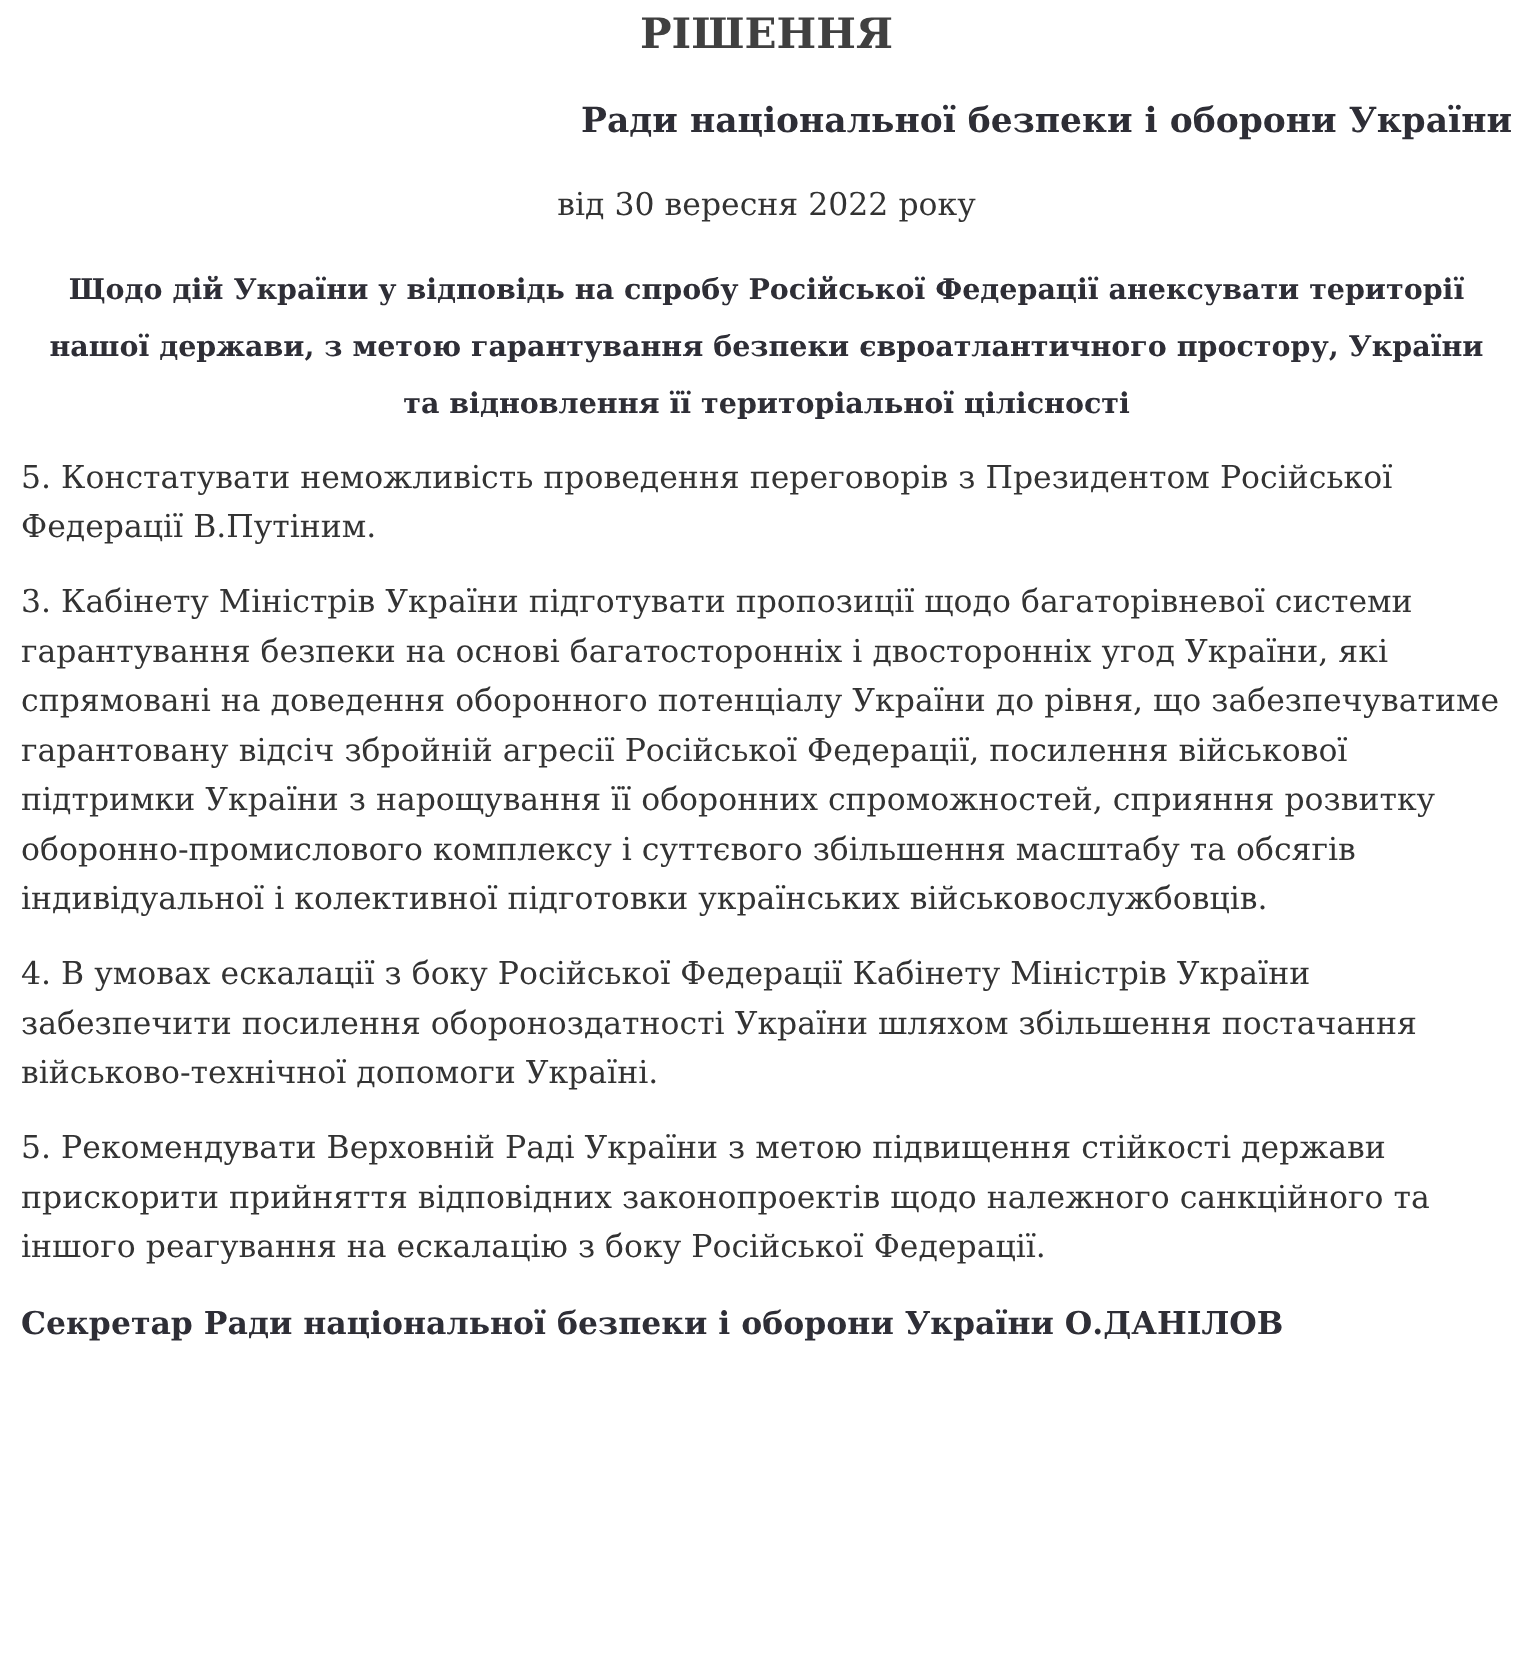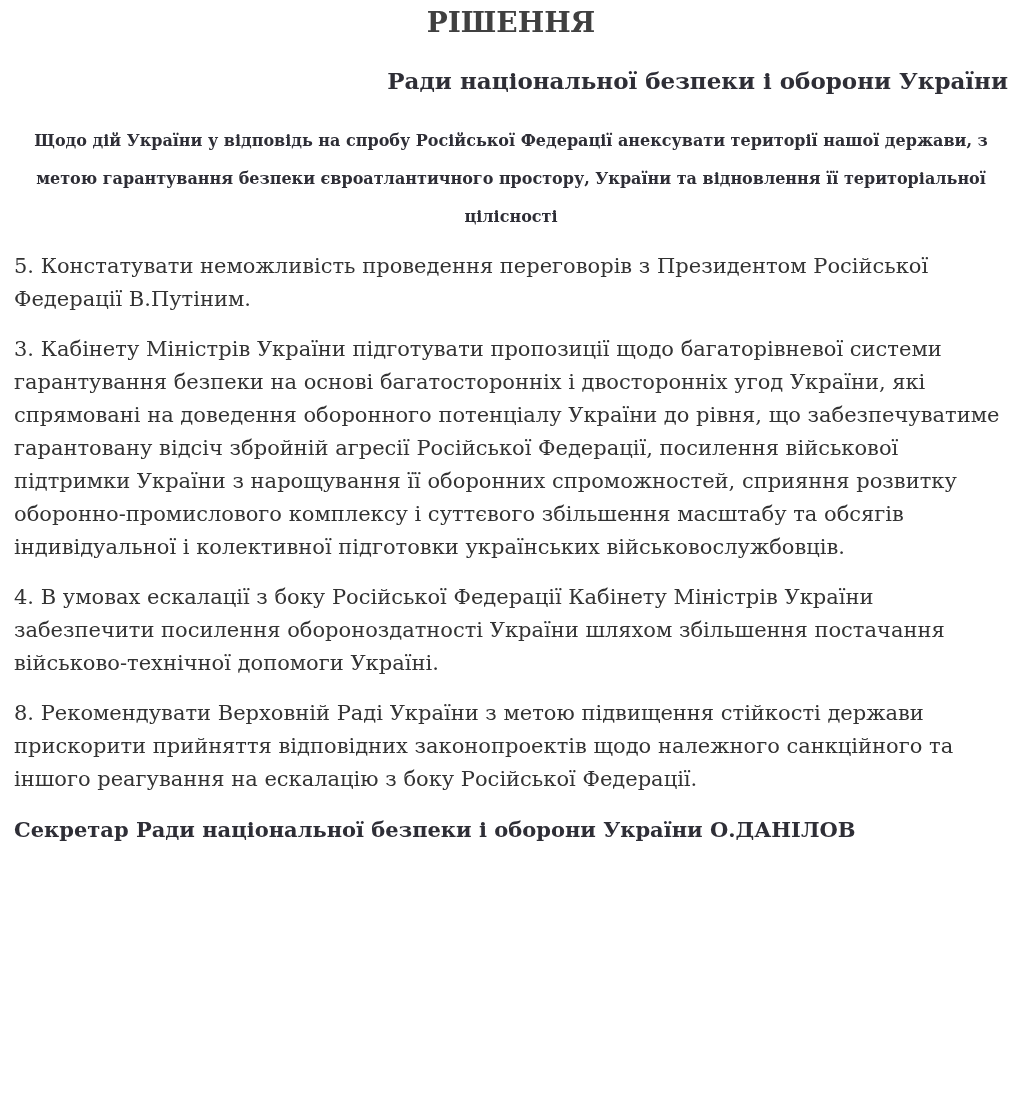--- a/index.html
+++ b/index.html
@@ -36,21 +36,21 @@
     margin: 0 0 26px 0;
   }
   .doc-date {
     font-size: 21px;
     line-height: 28px;
     font-weight: normal;
     text-align: center;
     margin: 0 0 24px 0;
   }
   .doc-subject {
-    font-size: 16px;
+    font-size: 19px;
     line-height: 38px;
     font-weight: bold;
     text-align: center;
     color: #2e2e36;
     margin: 0 12px 14px 12px;
   }
   .doc-paragraph {
     font-size: 21px;
     line-height: 33px;
     text-align: left;
@@ -66,28 +66,29 @@
 </style>
 </head>
 <body>
 
 <article class="document">
 
   <h1 class="doc-title">РІШЕННЯ</h1>
 
   <p class="doc-issuer">Ради національної безпеки і оборони України</p>
 
+  <p class="doc-date">від 30 вересня 2022 року</p>
 
   <h2 class="doc-subject">Щодо дій України у відповідь на спробу Російської Федерації анексувати території нашої держави, з метою гарантування безпеки євроатлантичного простору, України та відновлення її територіальної цілісності</h2>
 
 
   <p class="doc-paragraph">5. Констатувати неможливість проведення переговорів з Президентом Російської Федерації В.Путіним.</p>
 
 
   <p class="doc-paragraph">3. Кабінету Міністрів України підготувати пропозиції щодо багаторівневої системи гарантування безпеки на основі багатосторонніх і двосторонніх угод України, які спрямовані на доведення оборонного потенціалу України до рівня, що забезпечуватиме гарантовану відсіч збройній агресії Російської Федерації, посилення військової підтримки України з нарощування її оборонних спроможностей, сприяння розвитку оборонно-промислового комплексу і суттєвого збільшення масштабу та обсягів індивідуальної і колективної підготовки українських військовослужбовців.</p>
 
   <p class="doc-paragraph">4. В умовах ескалації з боку Російської Федерації Кабінету Міністрів України забезпечити посилення обороноздатності України шляхом збільшення постачання військово-технічної допомоги Україні.</p>
 
-  <p class="doc-paragraph">8. Рекомендувати Верховній Раді України з метою підвищення стійкості держави прискорити прийняття відповідних законопроектів щодо належного санкційного та іншого реагування на ескалацію з боку Російської Федерації.</p>
+  <p class="doc-paragraph">5. Рекомендувати Верховній Раді України з метою підвищення стійкості держави прискорити прийняття відповідних законопроектів щодо належного санкційного та іншого реагування на ескалацію з боку Російської Федерації.</p>
 
   <p class="doc-signature">Секретар Ради національної безпеки і оборони України О.ДАНІЛОВ</p>
 
 </article>
 
 </body></html>

